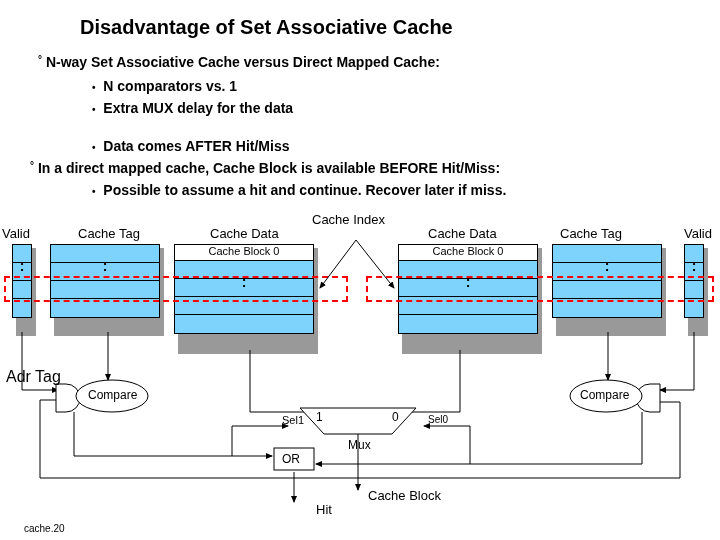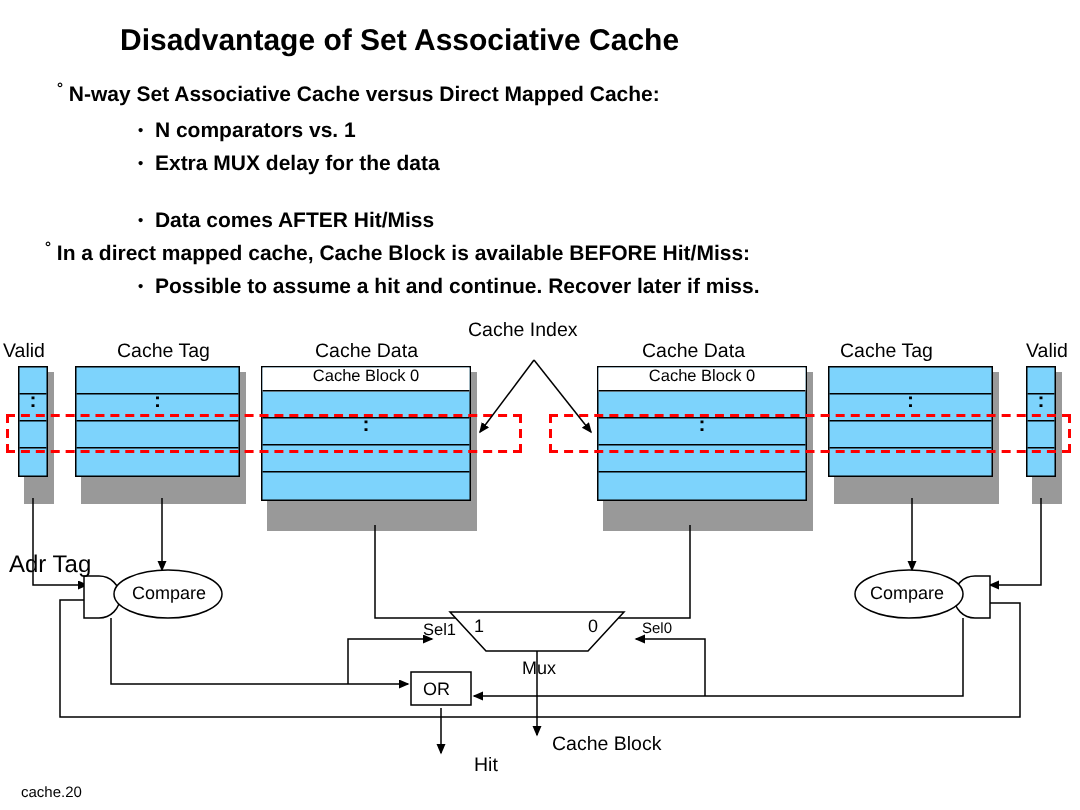--- a/index.html
+++ b/index.html
@@ -15,21 +15,21 @@
 
   .diagram { position: absolute; top: 220px; left: 0; width: 720px; height: 320px; }
   .lbl { position: absolute; font-size: 13px; }
   .tbl { position: absolute; border: 1px solid #000; background: #7dd3fc; }
   .tbl .row { border-bottom: 1px solid #000; height: 18px; }
   .tbl .row:last-child { border-bottom: none; }
   .tbl .hdr { height: 16px; border-bottom: 1px solid #000; font-size: 11px; text-align: center; background: #fff; }
   .vdots { text-align: center; font-weight: bold; letter-spacing: 0; line-height: 6px; font-size: 14px; }
   .shadow { position: absolute; background: #999; }
   .muxlbl { position: absolute; font-size: 12px; }
-  .footnote { position: absolute; bottom: 6px; left: 14px; font-size: 10px; margin-top: 46px; }
+  .footnote { position: absolute; bottom: 6px; left: 24px; font-size: 10px; margin-top: 46px; }
   .dashbox { position: absolute; border: 2px dashed #f00; }
 
   svg { position: absolute; top: 0; left: 0; }
 </style>
 </head>
 <body>
 
 <div class="title">Disadvantage of Set Associative Cache</div>
 
 <div class="b1"><span class="deg">°</span> <span>N-way Set Associative Cache versus Direct Mapped Cache:</span></div>

